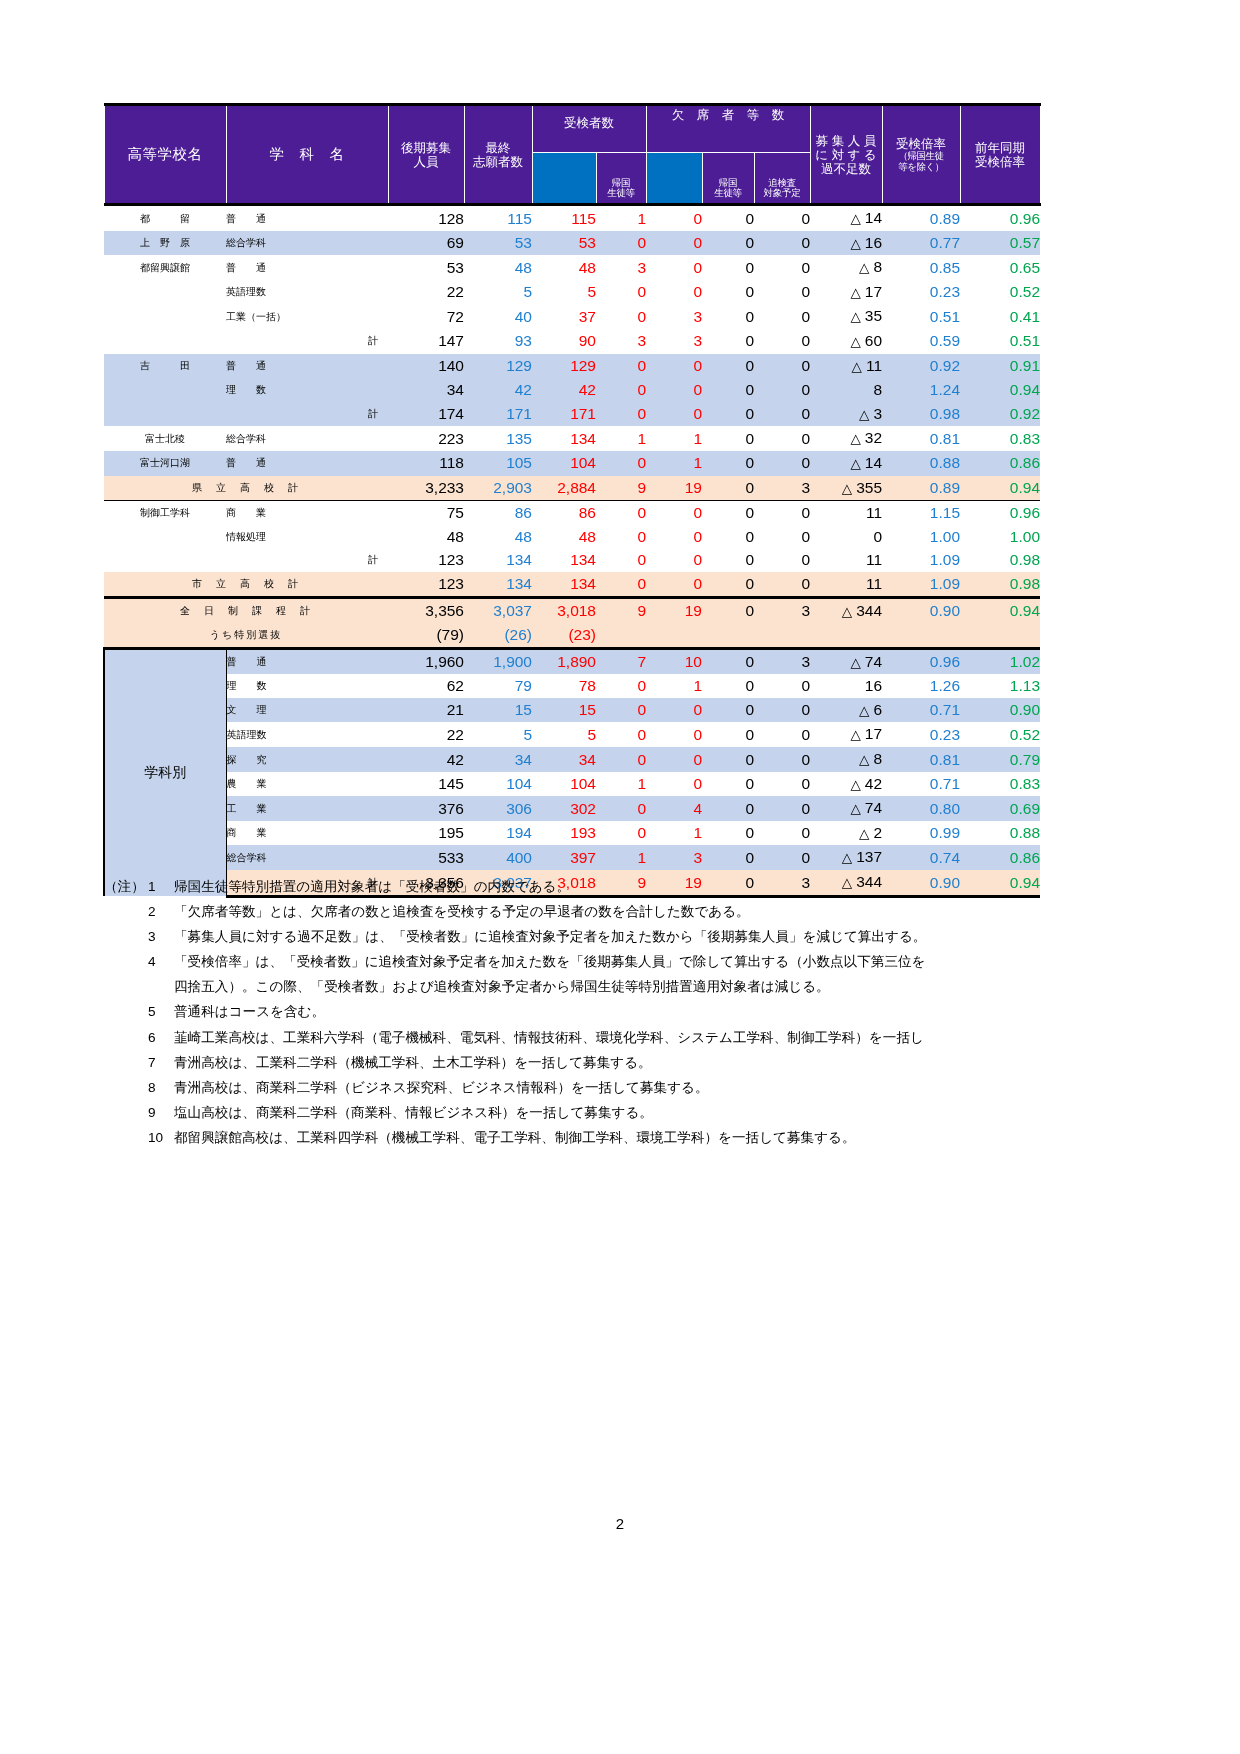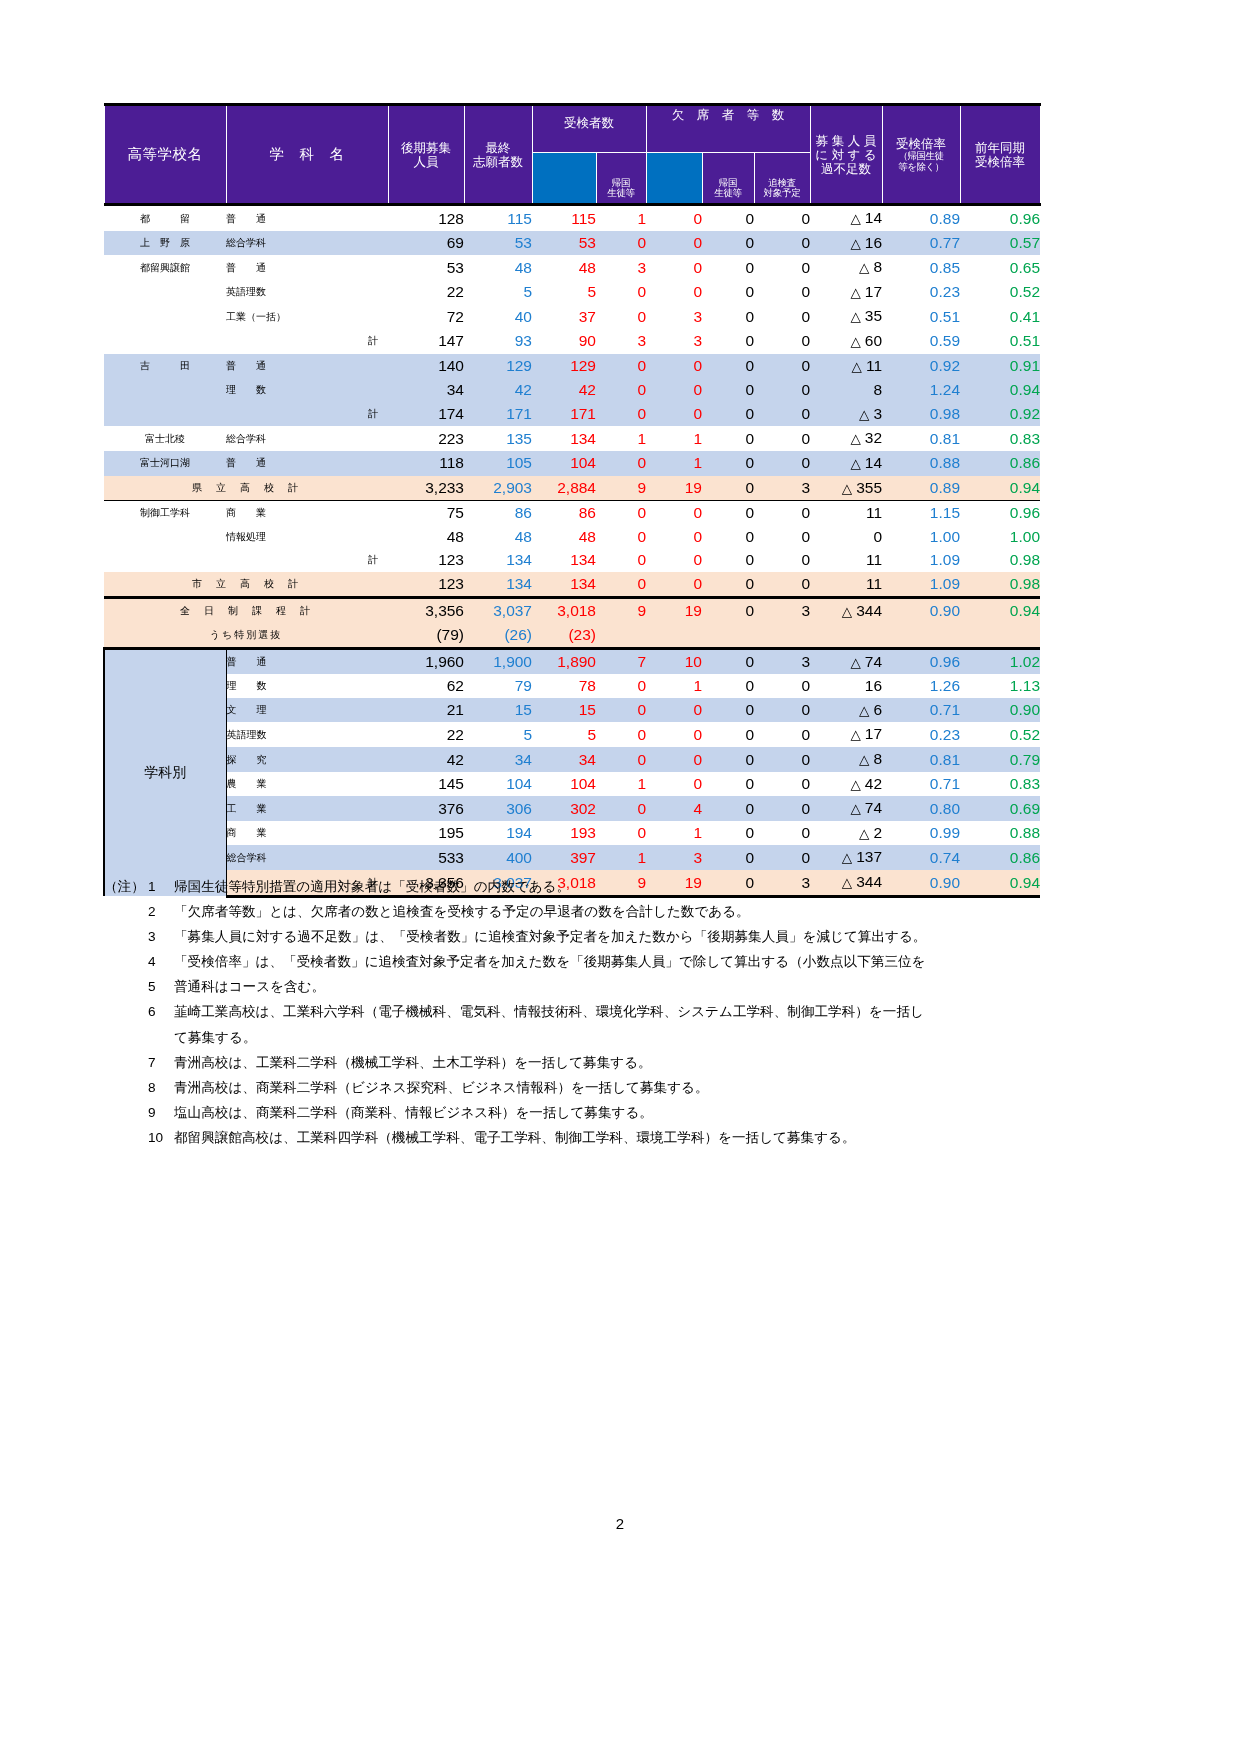--- a/index.html
+++ b/index.html
@@ -628,31 +628,31 @@
       <div class="note-row">
         <div class="note-tag"></div>
         <div class="note-no">3</div>
         <div class="note-body">「募集人員に対する過不足数」は、「受検者数」に追検査対象予定者を加えた数から「後期募集人員」を減じて算出する。</div>
       </div>
       <div class="note-row">
         <div class="note-tag"></div>
         <div class="note-no">4</div>
         <div class="note-body">「受検倍率」は、「受検者数」に追検査対象予定者を加えた数を「後期募集人員」で除して算出する（小数点以下第三位を</div>
       </div>
+      <div class="note-cont">四捨五入）。この際、「受検者数」および追検査対象予定者から帰国生徒等特別措置適用対象者は減じる。</div>
       <div class="note-row">
         <div class="note-tag"></div>
         <div class="note-no">5</div>
         <div class="note-body">普通科はコースを含む。</div>
       </div>
       <div class="note-row">
         <div class="note-tag"></div>
         <div class="note-no">6</div>
         <div class="note-body">韮崎工業高校は、工業科六学科（電子機械科、電気科、情報技術科、環境化学科、システム工学科、制御工学科）を一括し</div>
       </div>
-      <div class="note-cont">て募集する。</div>
       <div class="note-row">
         <div class="note-tag"></div>
         <div class="note-no">7</div>
         <div class="note-body">青洲高校は、工業科二学科（機械工学科、土木工学科）を一括して募集する。</div>
       </div>
       <div class="note-row">
         <div class="note-tag"></div>
         <div class="note-no">8</div>
         <div class="note-body">青洲高校は、商業科二学科（ビジネス探究科、ビジネス情報科）を一括して募集する。</div>
       </div>

